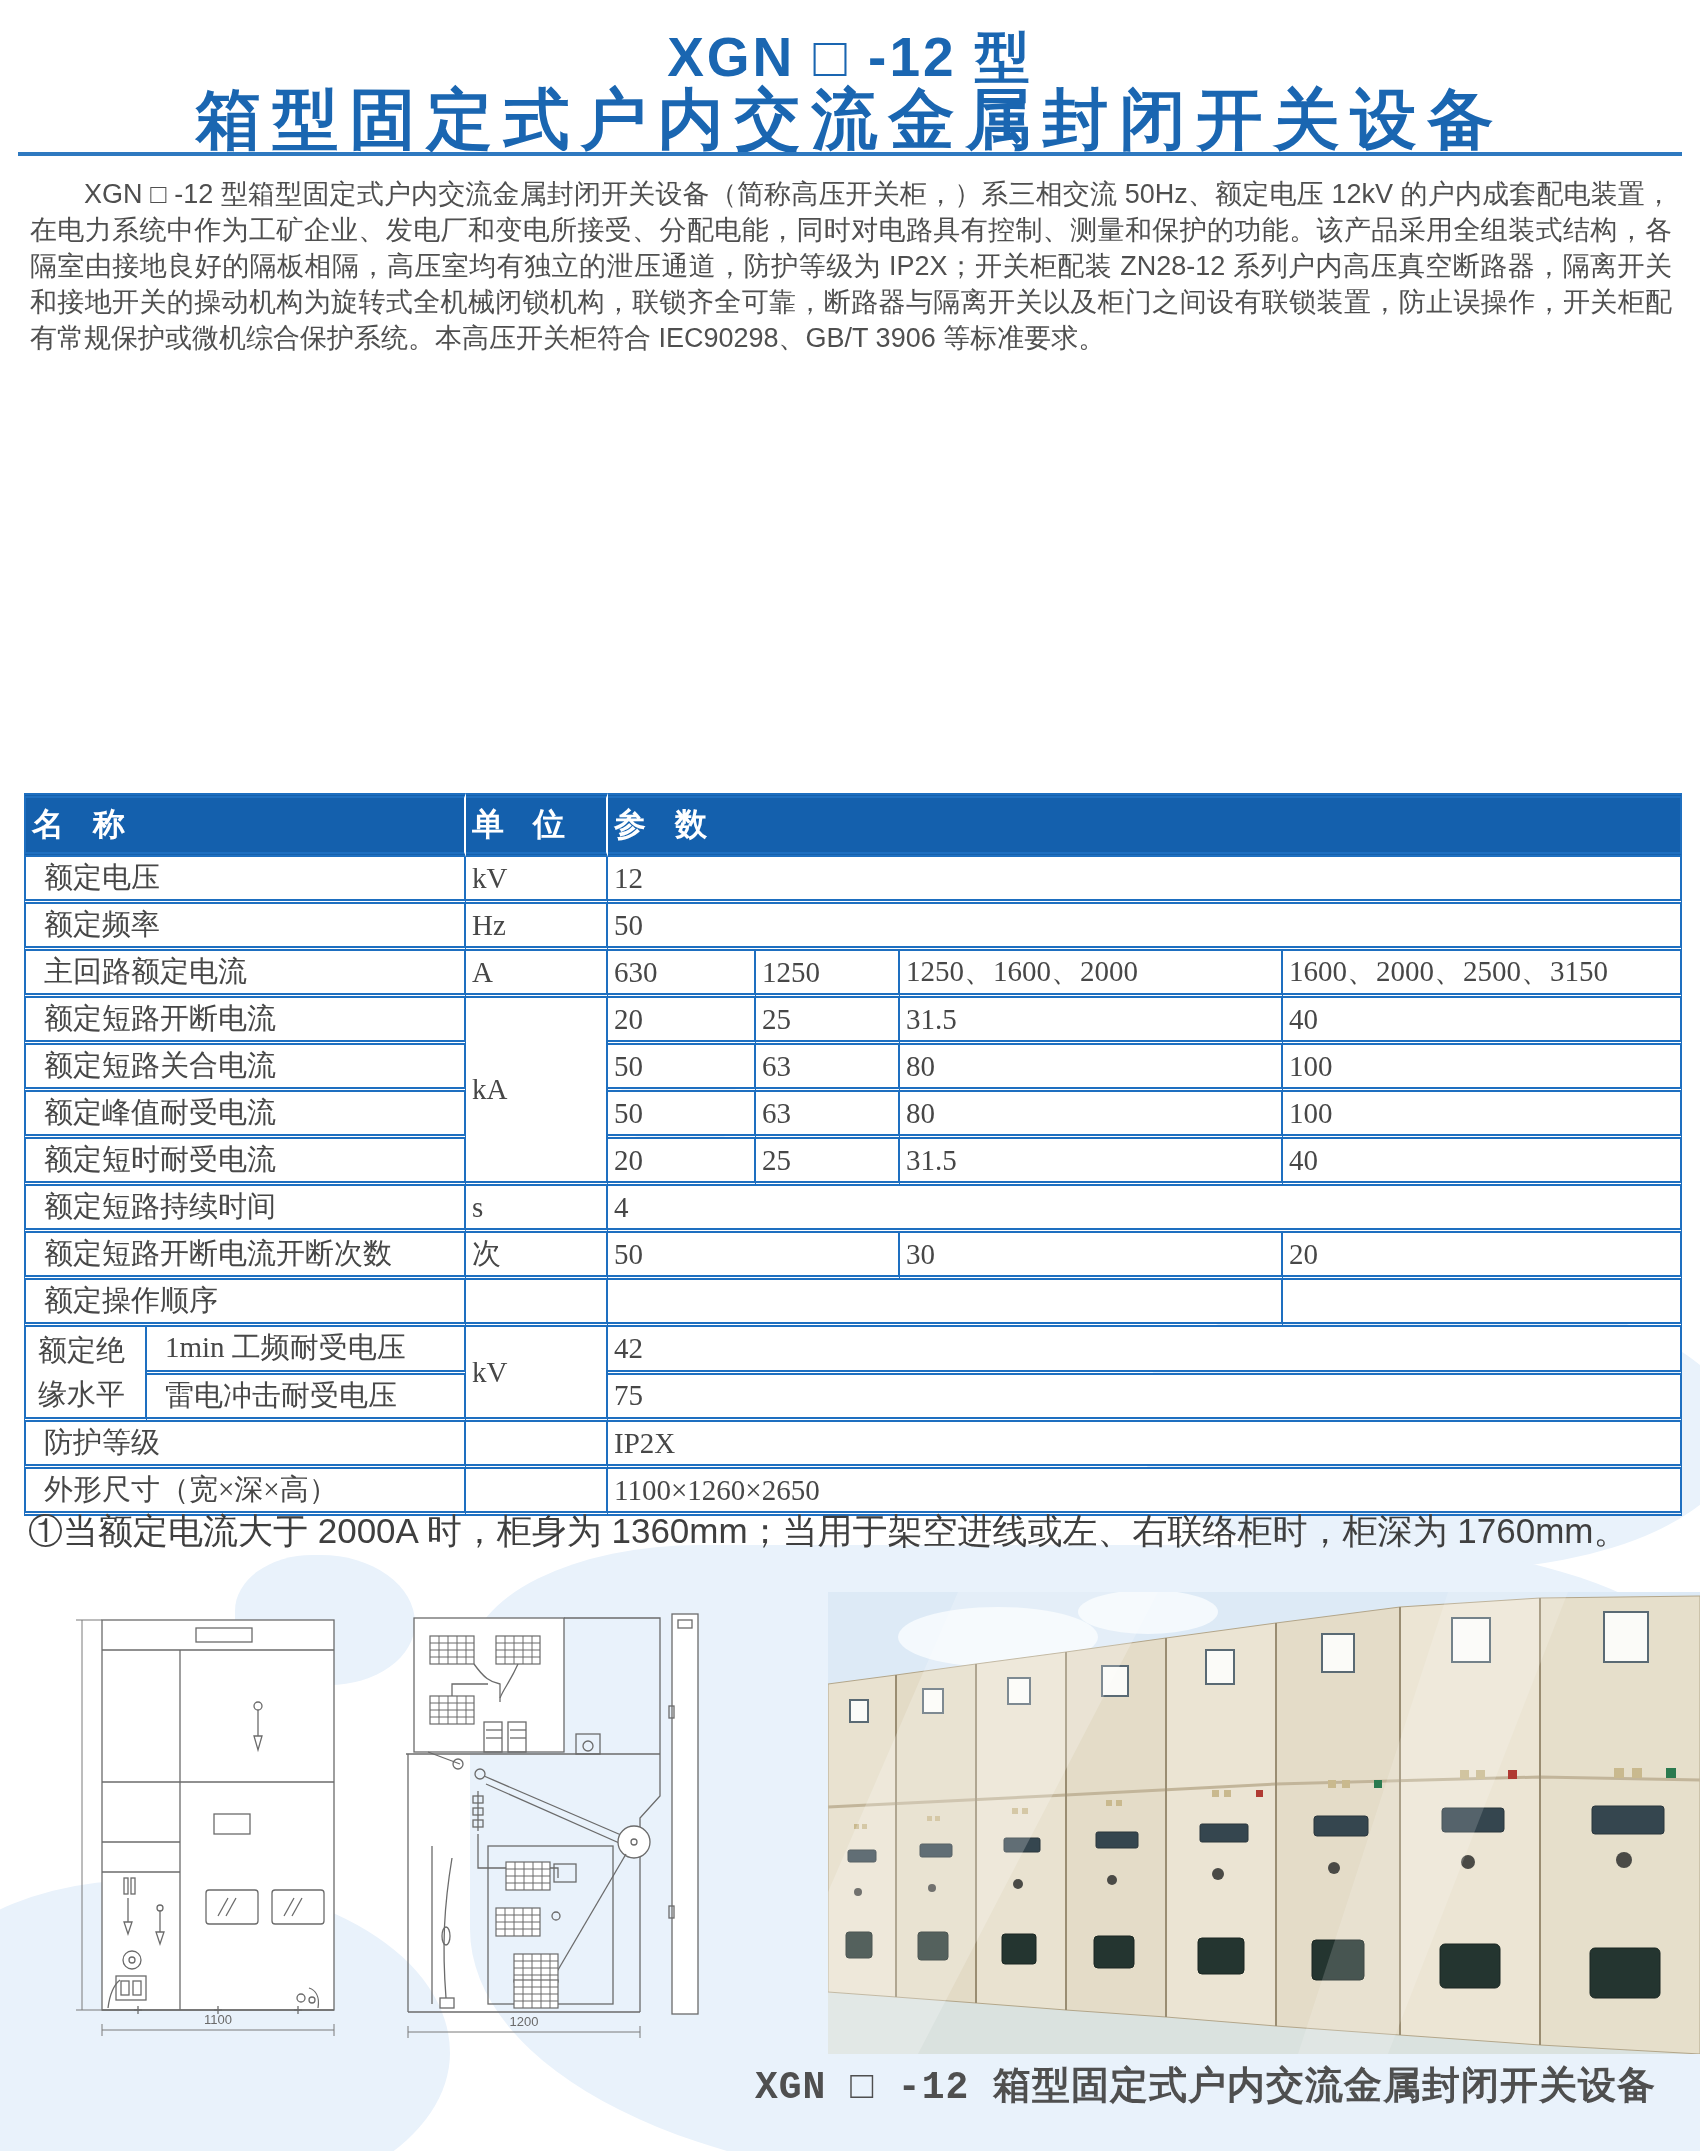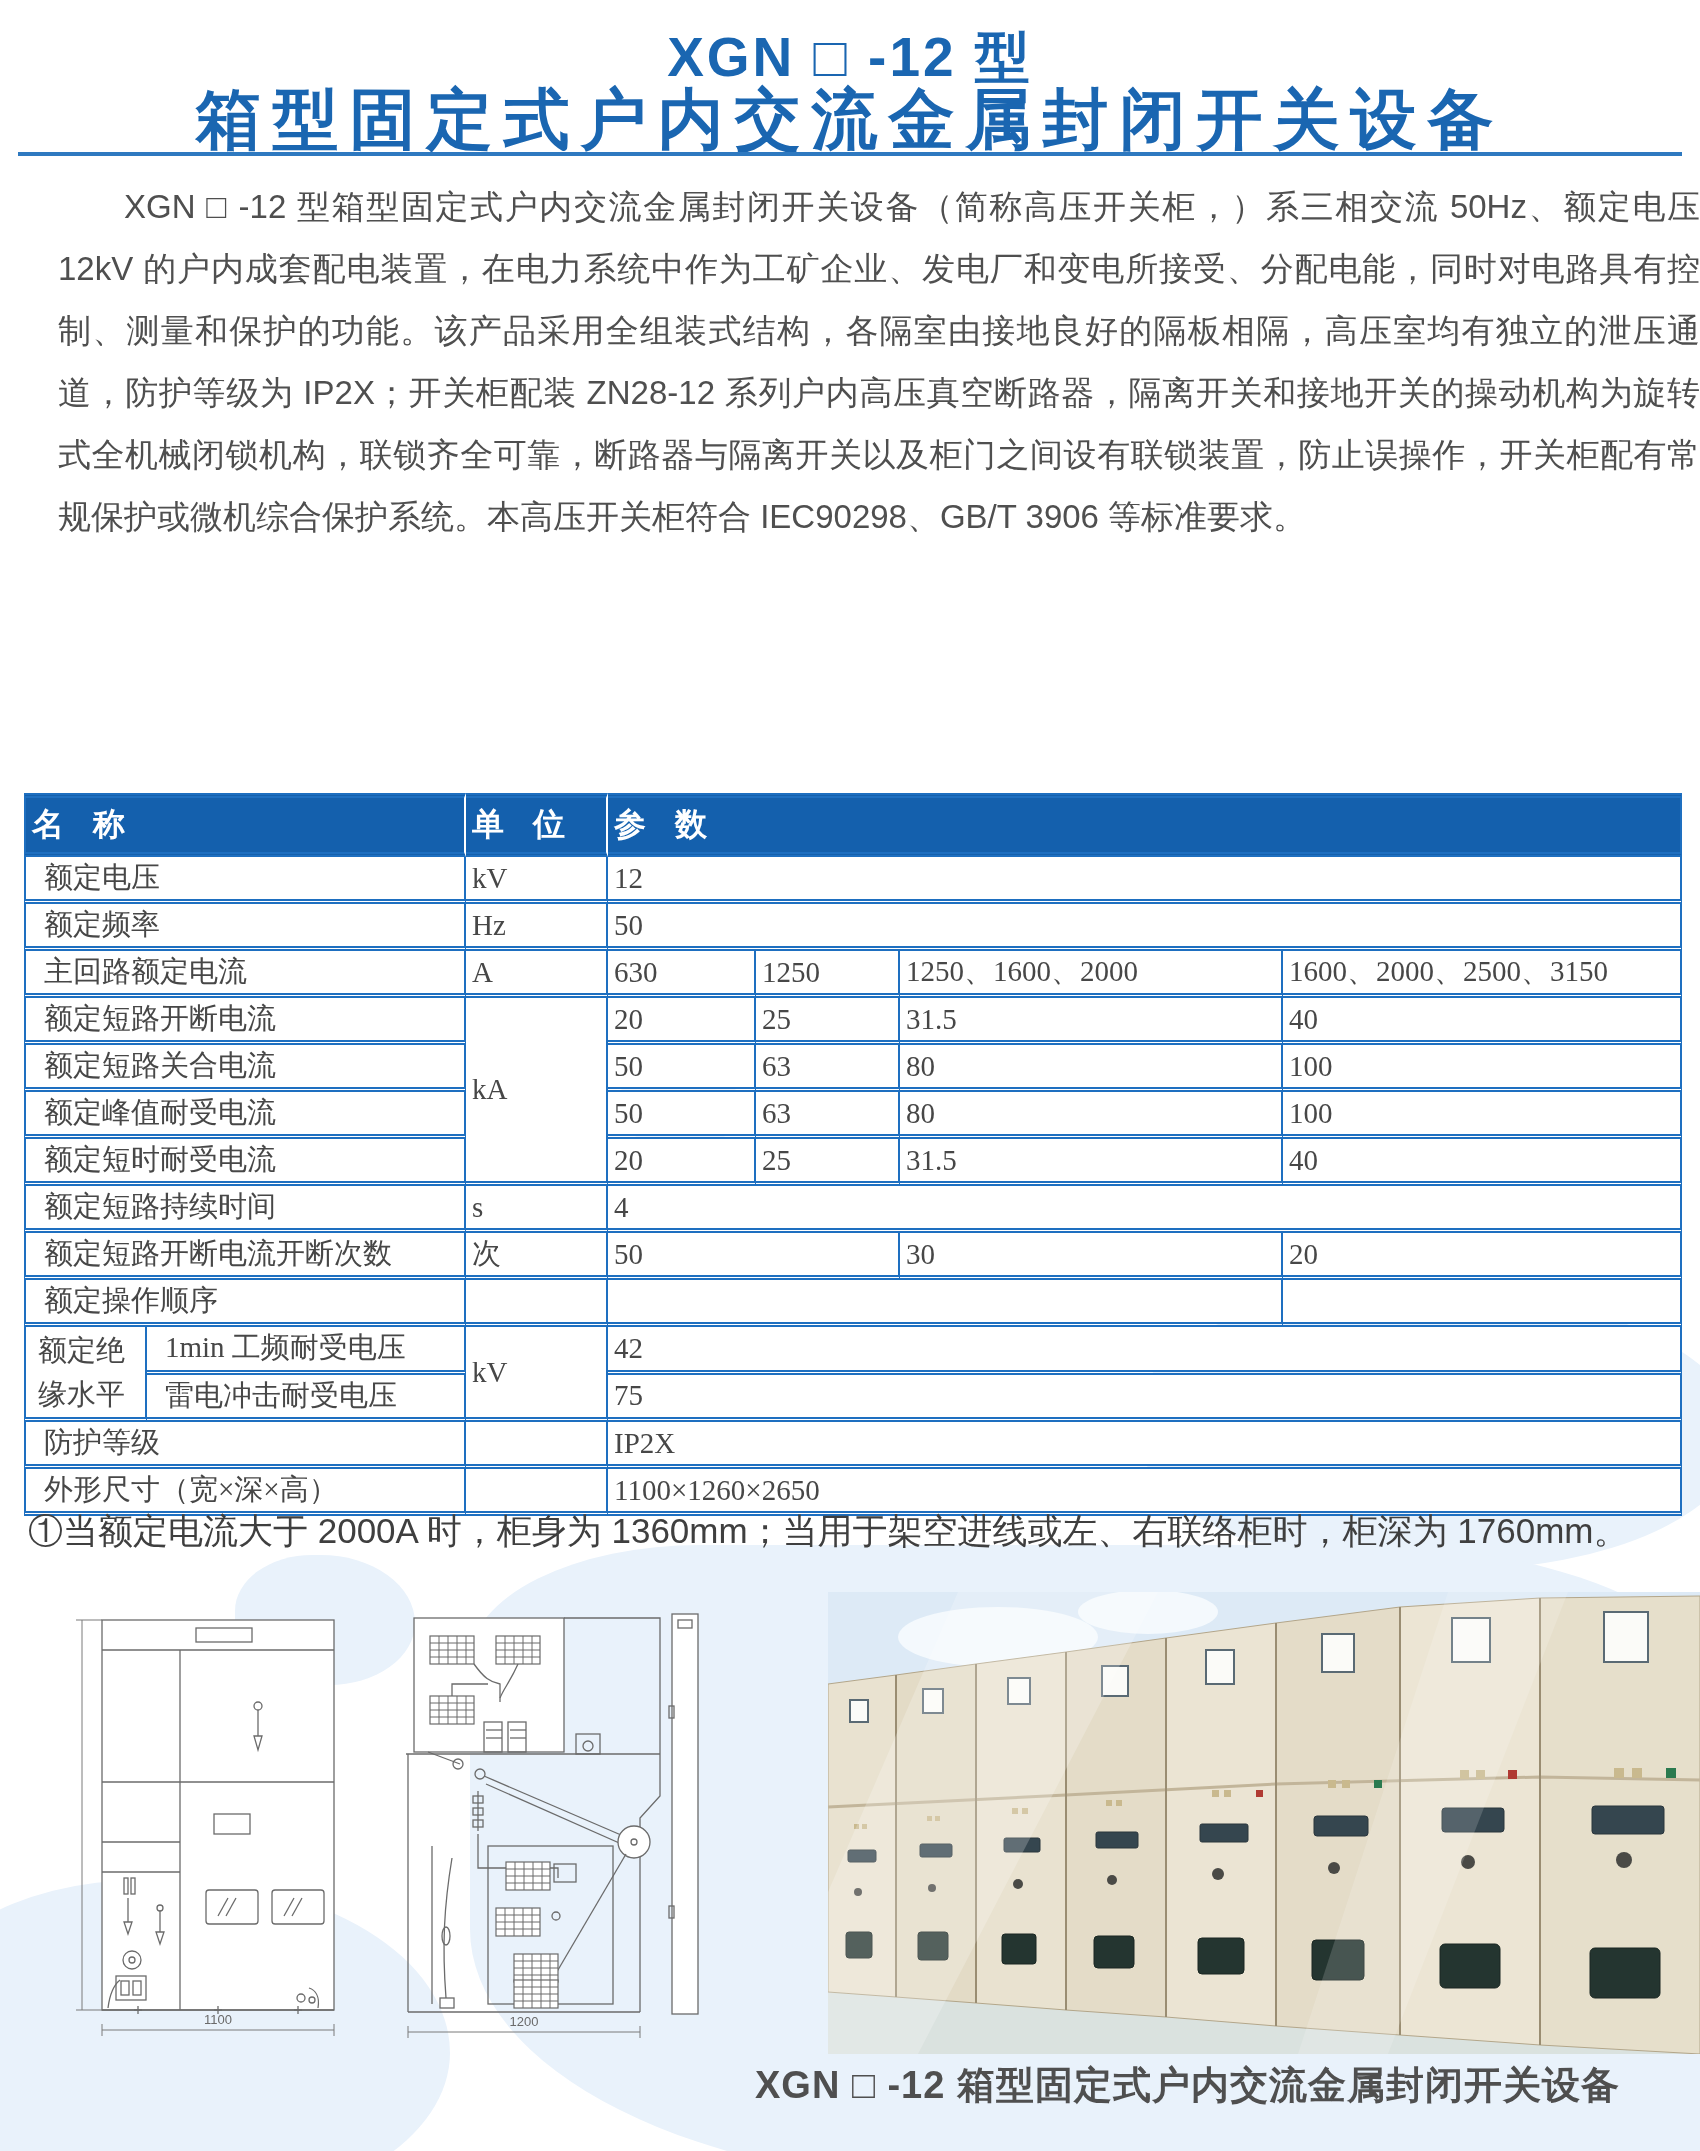--- a/index.html
+++ b/index.html
@@ -9,37 +9,37 @@
   *{box-sizing:border-box;}
   html,body{margin:0;padding:0;background:#fff;}
   .page{position:relative;width:1700px;height:2151px;background:#ffffff;overflow:hidden;
         font-family:"Liberation Sans",sans-serif;}
   .blob{position:absolute;background:var(--wm,#e9f2fb);border-radius:45% 55% 50% 50%;}
   .titles{position:absolute;left:0;top:26px;width:1700px;text-align:center;color:var(--title_blue,#1a66b1);font-weight:bold;}
   .title1{font-size:55px;line-height:62px;letter-spacing:3px;}
   .title2{font-size:66px;line-height:62px;letter-spacing:11px;}
   .rule{position:absolute;left:18px;top:152px;width:1664px;height:4px;background:var(--rule_blue,#2e79c0);}
   .body-text{position:absolute;left:30px;top:176px;width:1642px;color:var(--body_text,#4f4f4f);
-             font-size:33px;line-height:62px;text-align:justify;margin-left:28px;}
+             font-size:27px;line-height:36px;text-align:justify;}
   .body-text p{margin:0;text-indent:2em;}
   table.spec{position:absolute;left:24px;top:793px;width:1652px;border-collapse:separate;border-spacing:0;
              table-layout:fixed;font-family:"Liberation Serif",serif;color:var(--table_text,#474747);font-size:29px;}
   table.spec td{border-right:2px solid var(--tbl,#1e6fc0);border-bottom:5px double var(--tbl,#1e6fc0);
                 background:#fff;background-clip:padding-box;height:39px;padding:1px 6px;text-align:left;vertical-align:middle;overflow:hidden;}
   table.spec td.bl{border-left:2px solid var(--tbl,#1e6fc0);}
   table.spec td.nm{text-align:left;padding-left:18px;}
   table.spec td.grp{text-align:left;padding-left:12px;padding-right:4px;line-height:44px;}
   table.spec td.th{border-top:5px double var(--tbl,#1e6fc0);background:var(--hdr_bg,#1460ad);color:#fff;
                    font-family:"Liberation Sans",sans-serif;font-weight:bold;font-size:32px;letter-spacing:10px;
                    height:64px;border-right:2px solid #ffffff;}
   table.spec td.th-last{border-right:2px solid var(--tbl,#1e6fc0);}
   .footnote{position:absolute;left:28px;top:1508px;width:1620px;color:#3f3f3f;font-size:35px;line-height:46px;}
   .figure{position:absolute;}
   .caption{position:absolute;left:755px;top:2060px;font-size:38px;color:#4f4f4f;letter-spacing:1px;font-weight:bold;
-           font-family:Liberation Sans, sans-serif;}
+           font-family:Liberation Mono, monospace;}
   svg .ln{stroke:var(--line,#6b6b6b);stroke-width:1.3;fill:none;}
   svg .lnf{stroke:var(--line,#6b6b6b);stroke-width:1.3;fill:#fff;}
   svg .dim{stroke:#7a7a7a;stroke-width:1;fill:none;}
   svg text.dimlab{font-family:"Liberation Sans",sans-serif;font-size:13px;fill:#6a6a6a;}
 </style>
 </head>
 <body>
 
 <div class="page">
 

